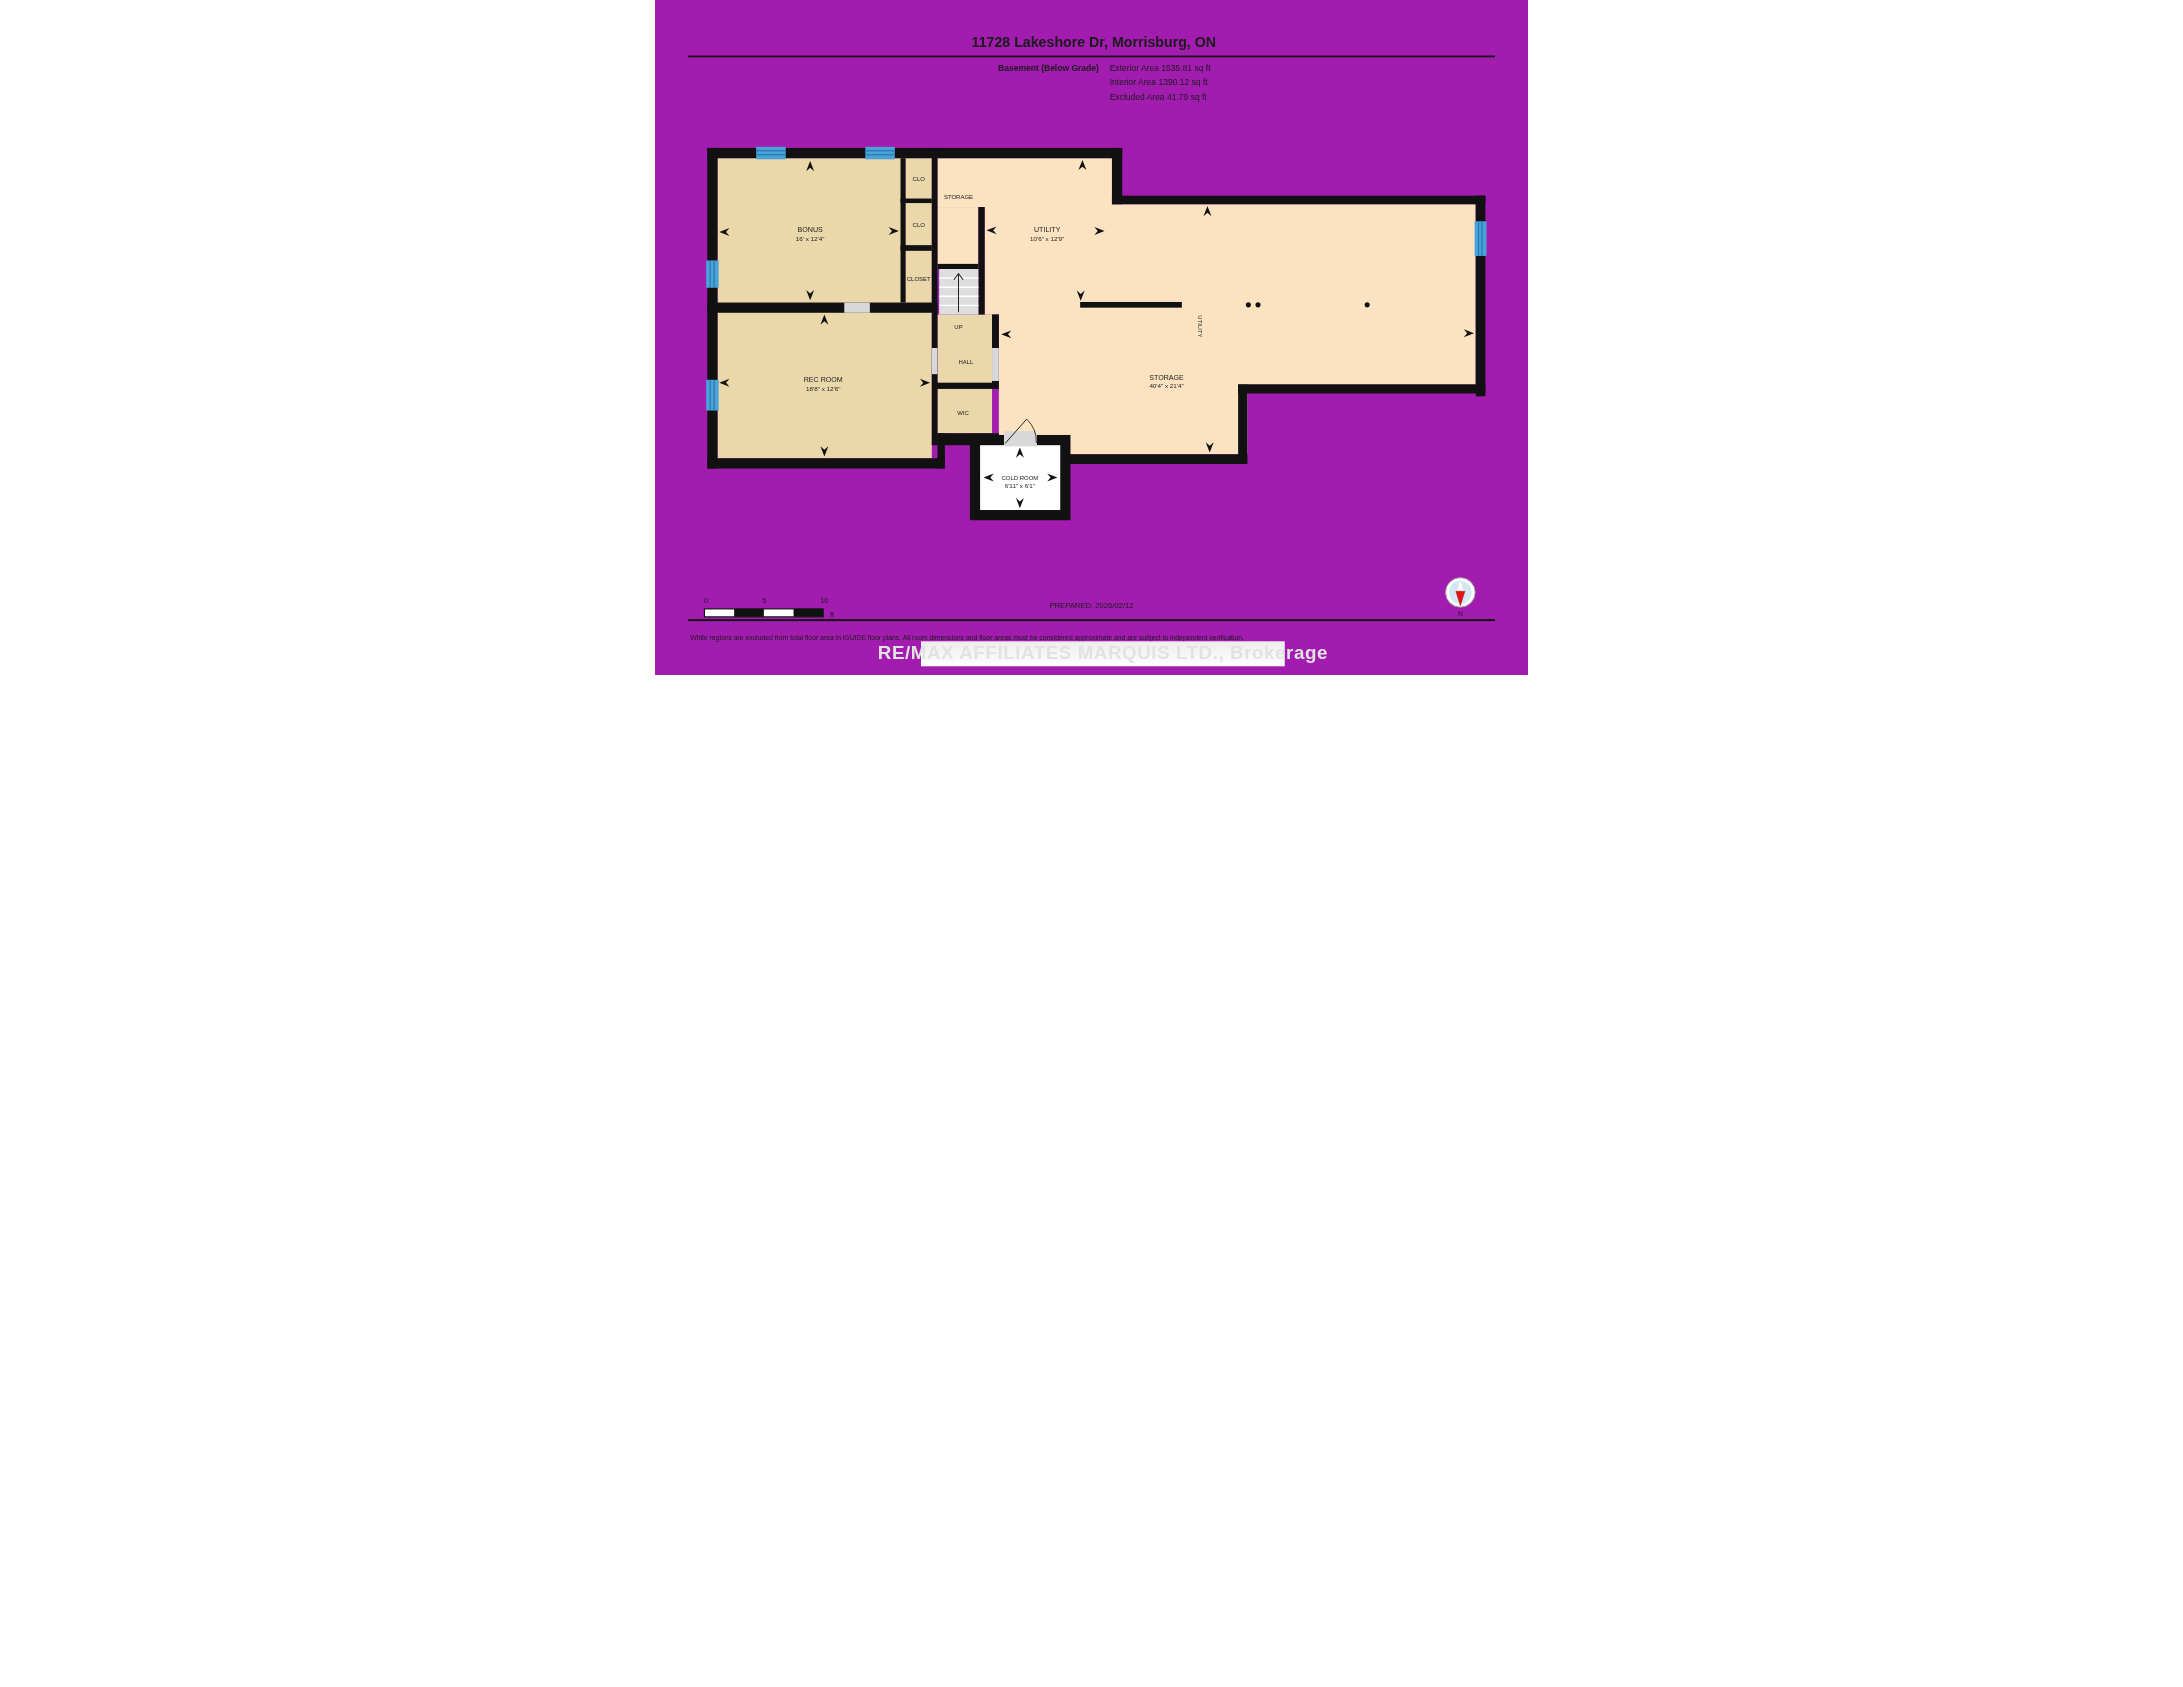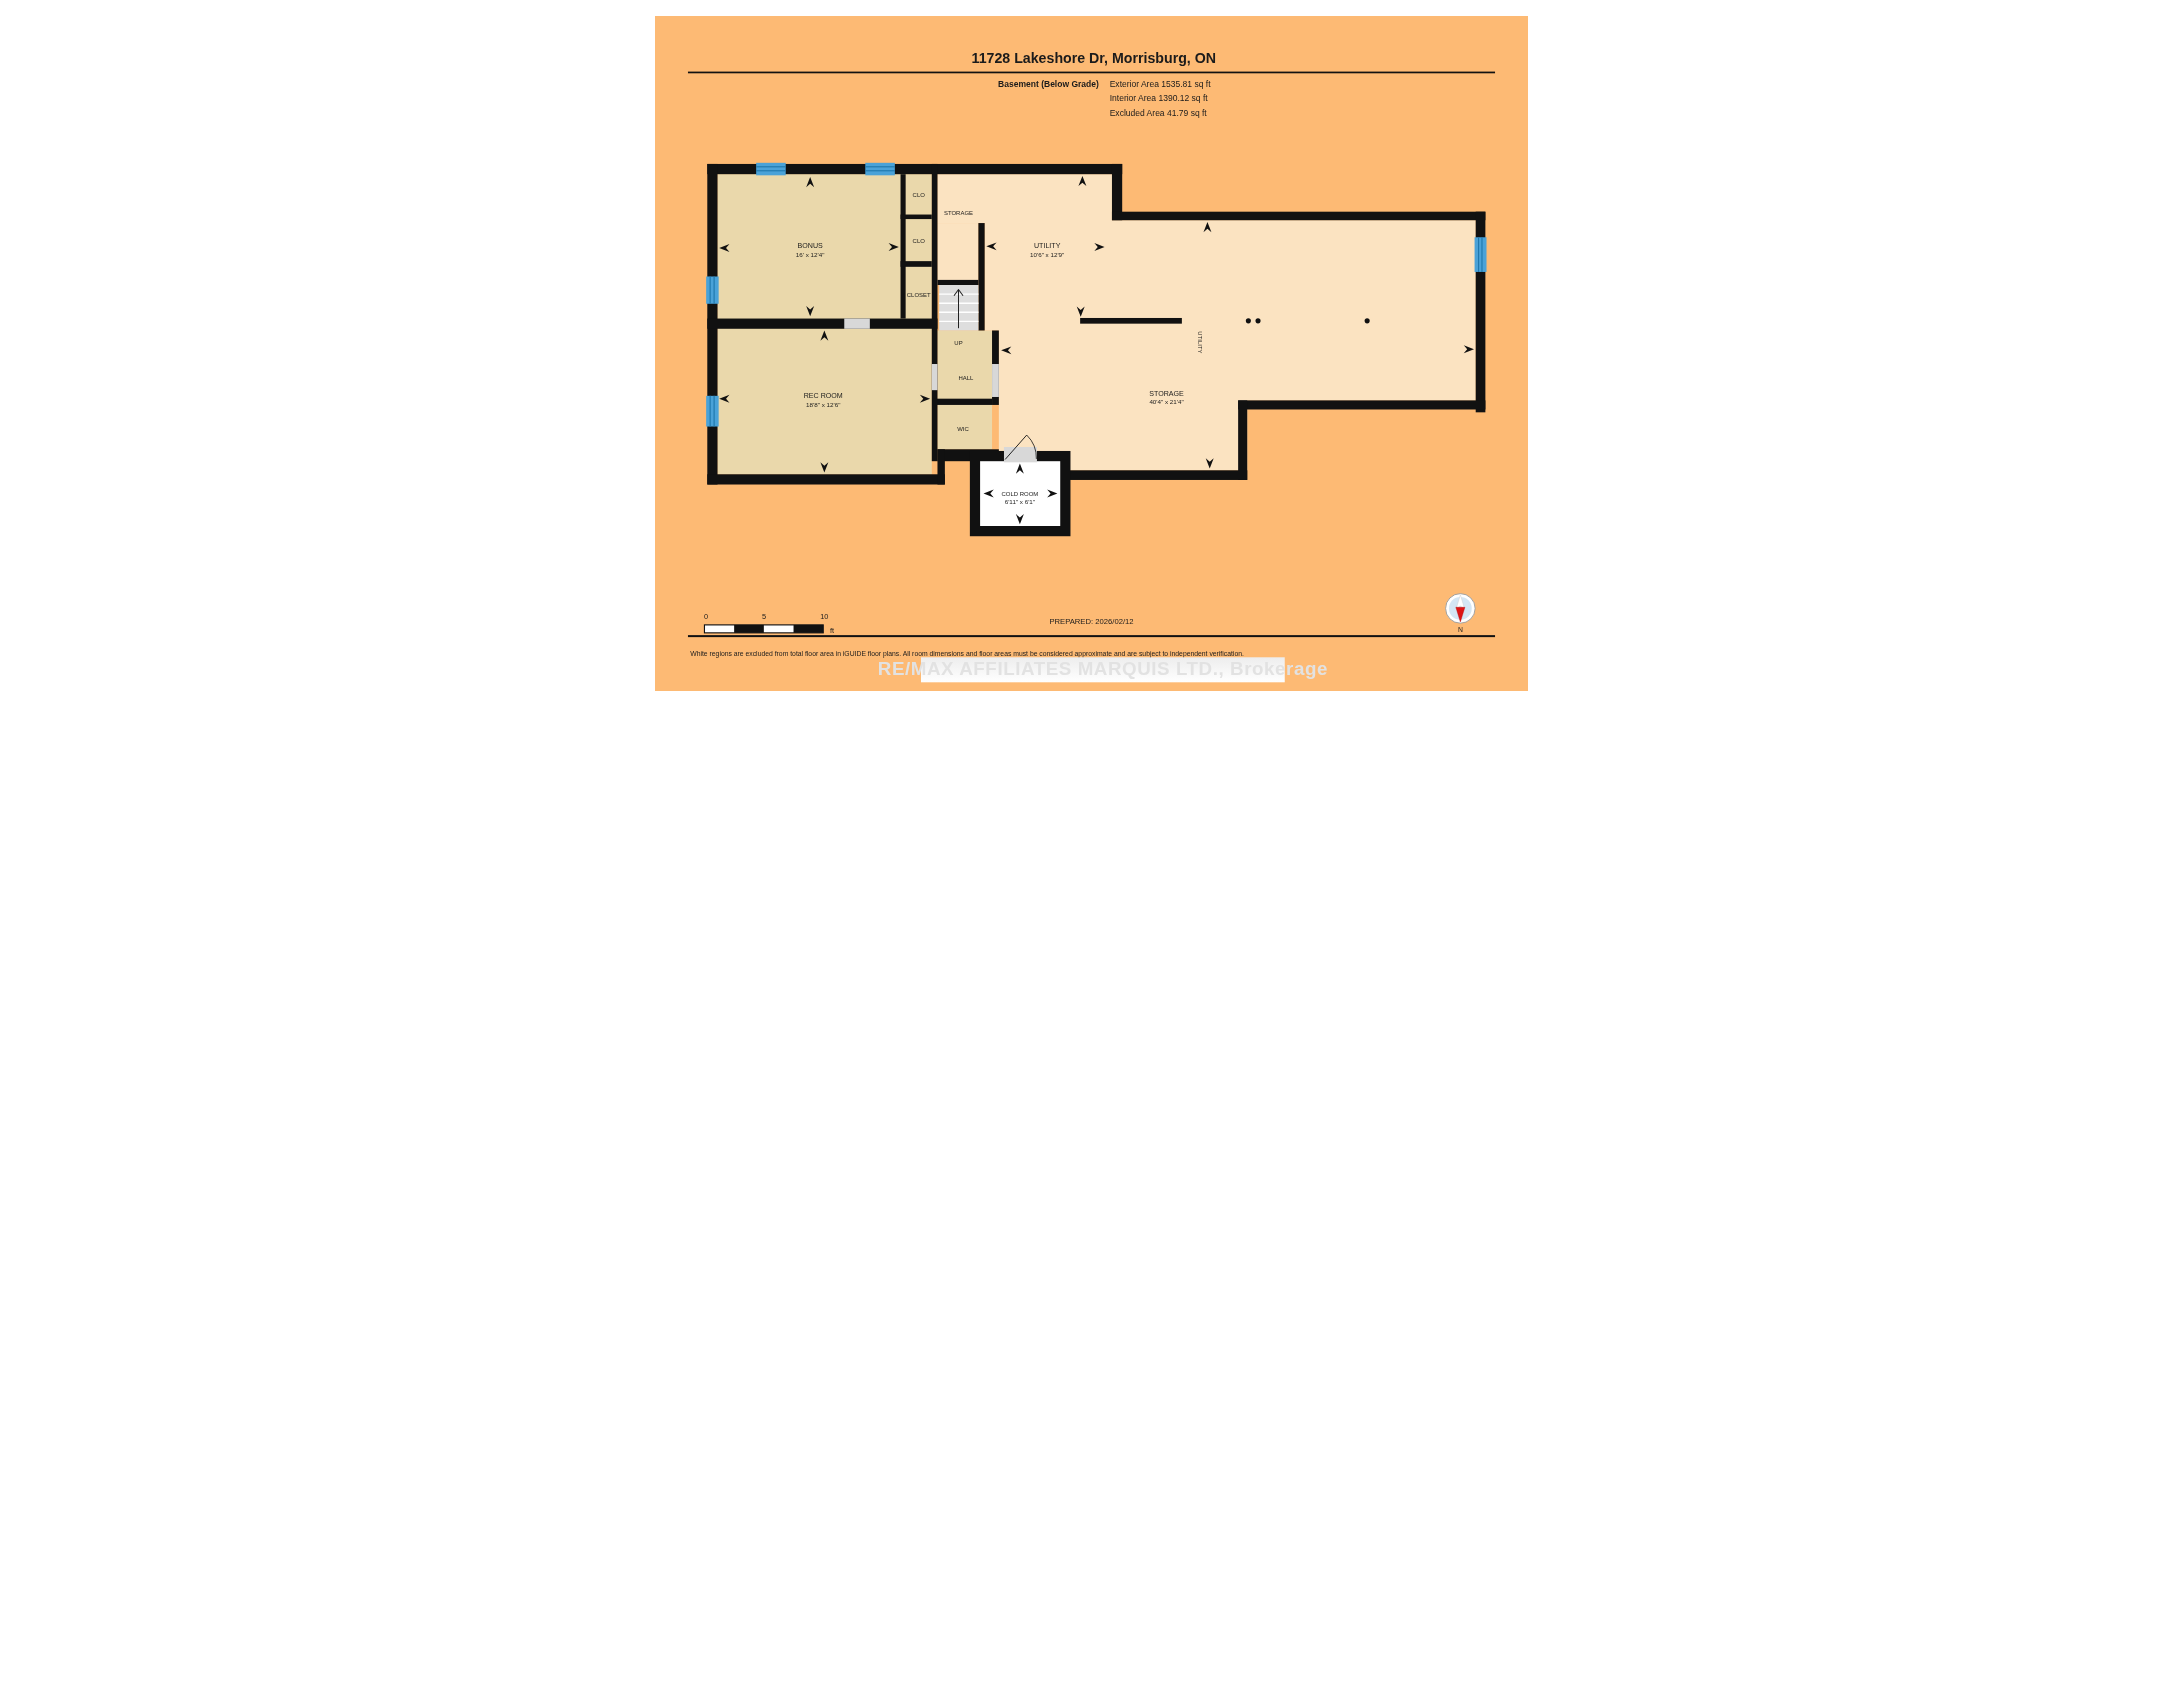--- a/index.html
+++ b/index.html
@@ -1,17 +1,17 @@
 <!DOCTYPE html>
 <html style="font-size:9px"><head>
 <meta charset="utf-8">
 <style>
   html,body{margin:0;padding:0;background:#ffffff;}
   body{font-family:"Liberation Sans", sans-serif;}
-  .page{position:relative;width:873px;height:675px;margin:16px auto;background:#fdba74;overflow:hidden;}
+  .page{position:relative;width:873px;height:675px;margin:0 auto;background:#a21caf;overflow:hidden;}
   svg{display:block;}
   text{fill:#1b1b1b;}
   .title{font-size:25px;font-weight:bold;}
   .floorlbl{font-size:15px;font-weight:bold;}
   .arealine{font-size:15px;}
   .room{font-size:12.5px;}
   .dims{font-size:11px;}
   .small{font-size:10.5px;}
   .scalenum{font-size:13px;}
   .prepared{font-size:13.5px;}

